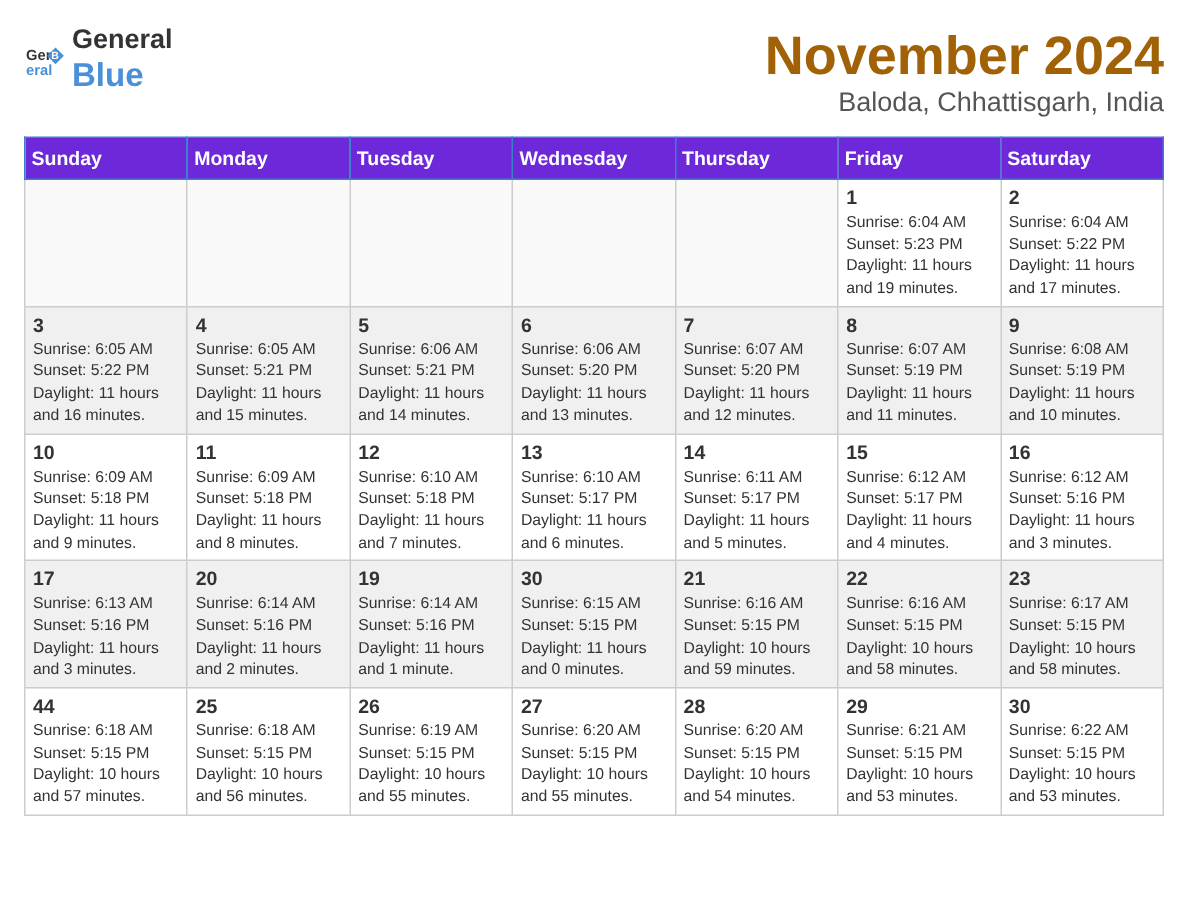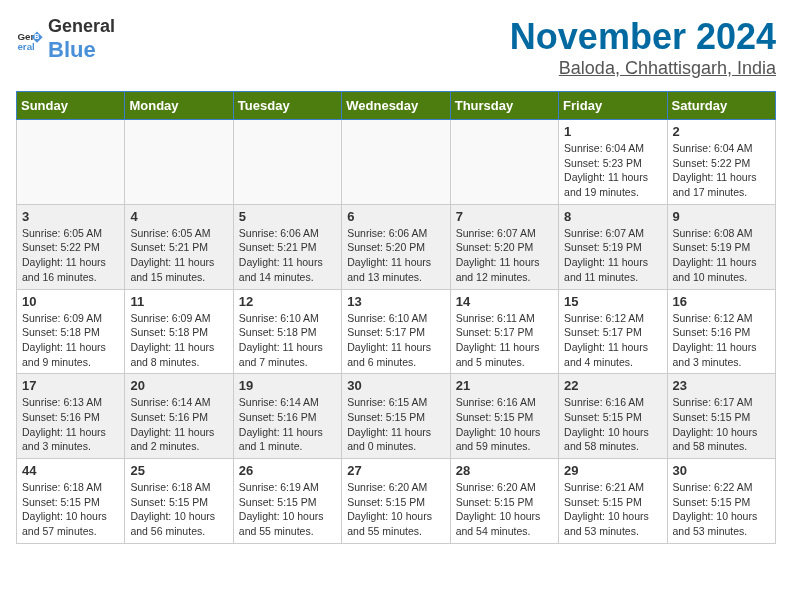--- a/index.html
+++ b/index.html
@@ -24,33 +24,32 @@
     .logo-icon {
       width: 28px;
       height: 28px;
     }
     .title-area {
       text-align: right;
     }
     .month-title {
       font-size: 36px;
       font-weight: bold;
-      color: #0369a1;
+      color: #a16207;
     }
     .location-title {
       font-size: 18px;
       color: #555;
-      text-decoration: underline;
     }
     .calendar {
       width: 100%;
       border-collapse: collapse;
     }
     .calendar th {
-      background: #4d7c0f;
+      background: #6d28d9;
       color: #fff;
       font-size: 13px;
       font-weight: bold;
       padding: 6px 4px;
       text-align: left;
       border: 1px solid #3a80c9;
     }
     .calendar td {
       border: 1px solid #ccc;
       vertical-align: top;

